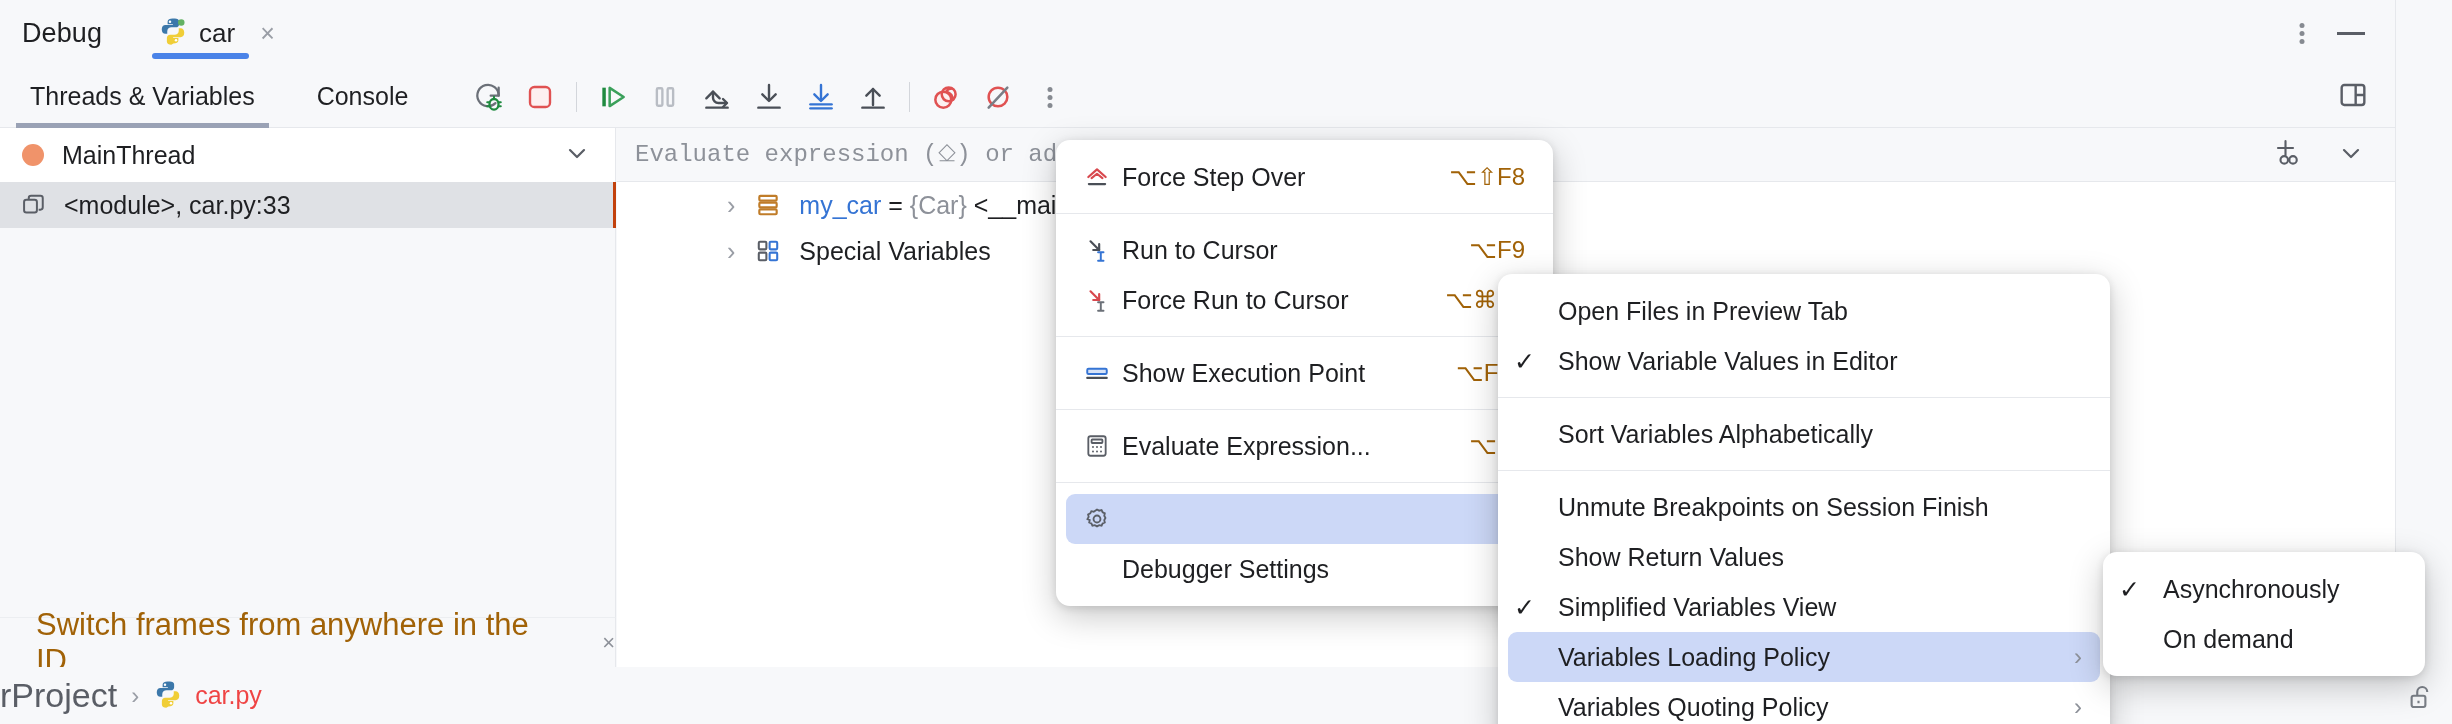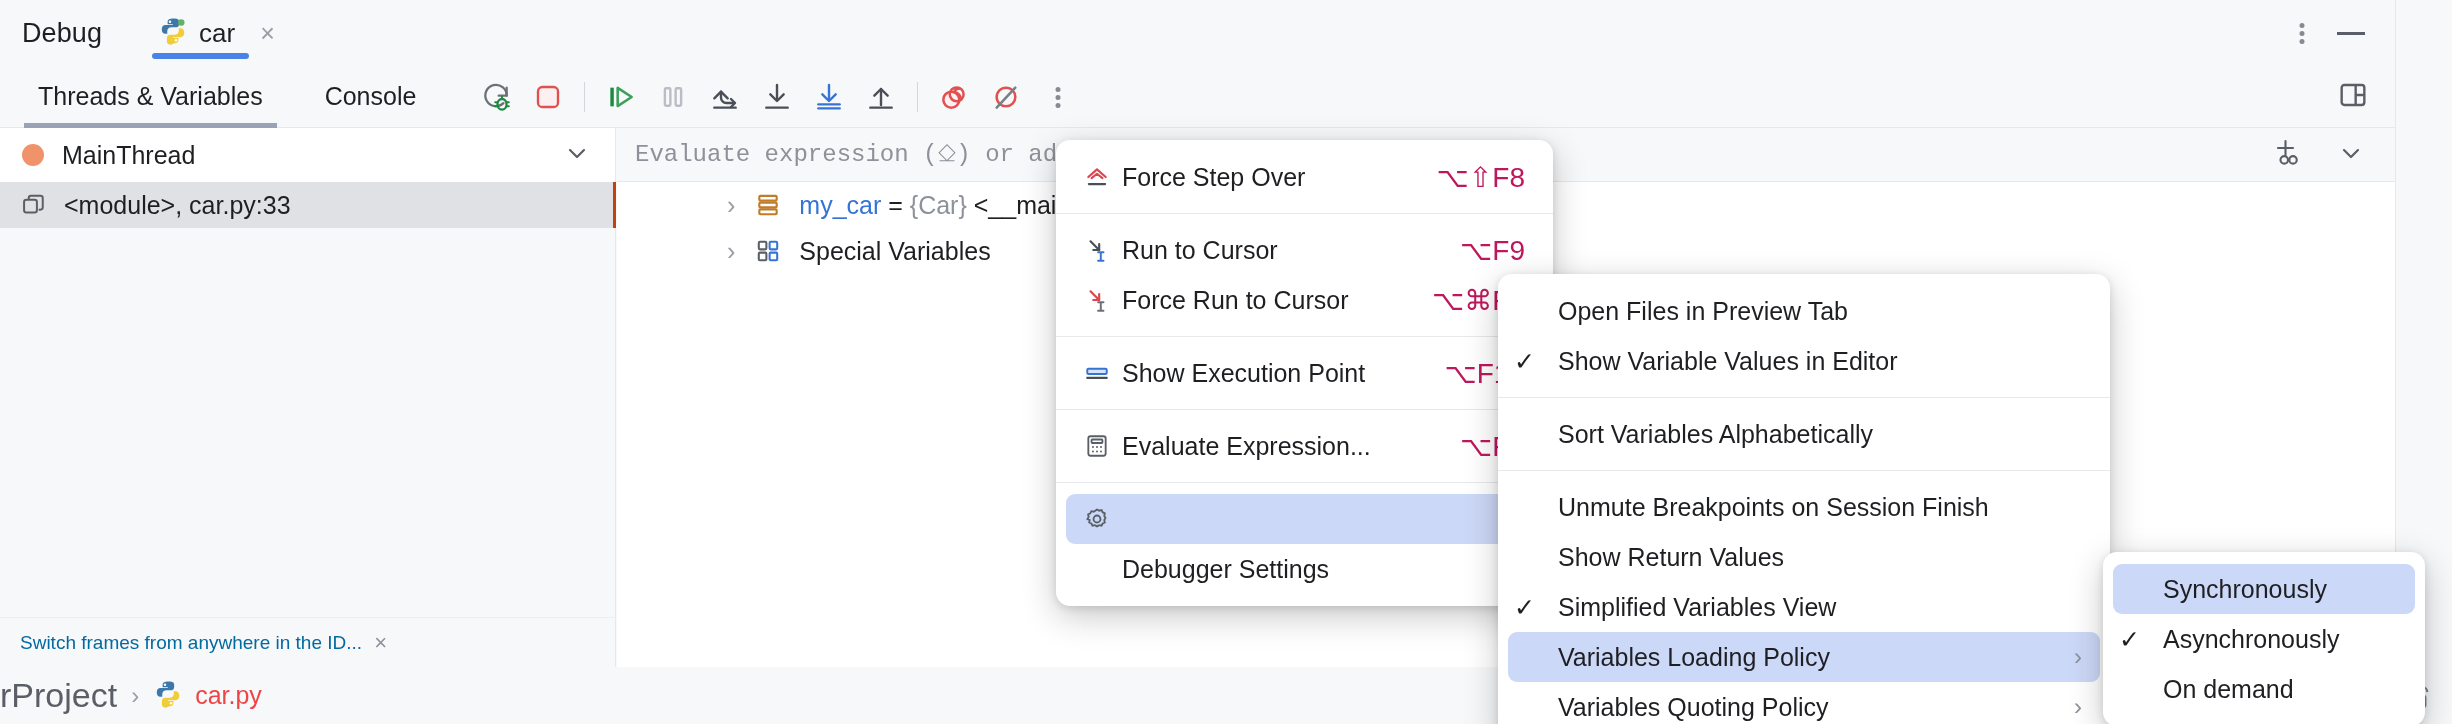--- a/index.html
+++ b/index.html
@@ -47,21 +47,20 @@
   .minimize::after {
     content:""; position:absolute; left:2px; right:2px; top:12px;
     height: 2.5px; background: #5a5e66;
   }
 
   
   .toolbar {
     position: absolute; left: 0; top: 66px; width: 2395px; height: 62px;
     background: #f7f8fa; display: flex; align-items: center;
     border-bottom: 1px solid #e6e8ec;
-    padding-left: 8px;
   }
   .vtab {
     position: relative; font-size: 25px; color: #1e1f22; height: 62px;
     display: flex; align-items: center; padding: 0 14px;
   }
   .vtab.active::after {
     content:""; position:absolute; left: 0; right: 0; bottom: 0;
     height: 5px; background: #9aa2b5;
   }
   #tab-threads { margin-left: 16px; }
@@ -99,21 +98,21 @@
   .left-rest {
     position: absolute; left: 0; top: 228px; width: 616px; height: 389px;
     background: #f7f8fa; border-right: 1px solid #e6e8ec;
   }
 
   .hint-bar {
     position: absolute; left: 0; top: 617px; width: 616px; height: 50px;
     background: #f7f8fa; display: flex; align-items: center;
     border-right: 1px solid #e6e8ec; border-top: 1px solid #eceef1;
   }
-  .hint-bar .t { font-size: 19px; color: #0369a1; margin-left: 20px; }
+  .hint-bar .t { font-size: 31px; color: #a16207; margin-left: 36px; }
   .hint-bar .x { font-size: 22px; color: #8d9199; margin-left: 12px; }
 
   
   .evalbar {
     position: absolute; left: 617px; top: 128px; width: 1778px; height: 54px;
     background: #f7f8fa; display: flex; align-items: center;
     border-bottom: 1px solid #e6e8ec;
   }
   .evalbar .ph {
     font-family: "Liberation Mono", monospace;
@@ -151,21 +150,21 @@
     padding: 12px 0; z-index: 50;
   }
   .mi {
     display: flex; align-items: center; height: 50px;
     padding: 0 18px; margin: 0 10px; border-radius: 9px;
     font-size: 25px; color: #1e1f22; white-space: nowrap;
   }
   .mi.sel { background: #ccd8f7; }
   .mi .mi-icon { width: 38px; display: flex; align-items: center; justify-content: flex-start; flex: 0 0 38px; }
   .mi .mi-label { flex: 1 1 auto; }
-  .mi .mi-shortcut { color: #be185d; font-size: 28px; margin-left: 40px; }
+  .mi .mi-shortcut { color: #a16207; font-size: 24px; margin-left: 40px; }
   .mi .mi-arrow { color: #8d9199; font-size: 24px; margin-left: 40px; line-height: 1; }
   .msep { height: 1px; background: #e6e8ec; margin: 11px 0; }
 
   .mi .chk { width: 40px; flex: 0 0 40px; font-size: 25px; color: #1e1f22; }
 
   #menu-main  { left: 1056px; top: 140px; width: 497px; }
   #menu-sub   { left: 1498px; top: 274px; width: 612px; }
   #menu-sub2  { left: 2103px; top: 552px; width: 322px; }
 
   #menu-sub .mi, #menu-sub2 .mi { padding-left: 6px; }
@@ -527,24 +526,20 @@
       <span class="mi-arrow">›</span>
     </div>
     <div class="mi">
       <span class="chk"></span>
       <span class="mi-label">Variables Quoting Policy</span>
       <span class="mi-arrow">›</span>
     </div>
   </div>
 
   <div class="menu" id="menu-sub2">
-    <div class="mi sel">
-      <span class="chk"></span>
-      <span class="mi-label">Synchronously</span>
-    </div>
     <div class="mi">
       <span class="chk">✓</span>
       <span class="mi-label">Asynchronously</span>
     </div>
     <div class="mi">
       <span class="chk"></span>
       <span class="mi-label">On demand</span>
     </div>
   </div>
 

